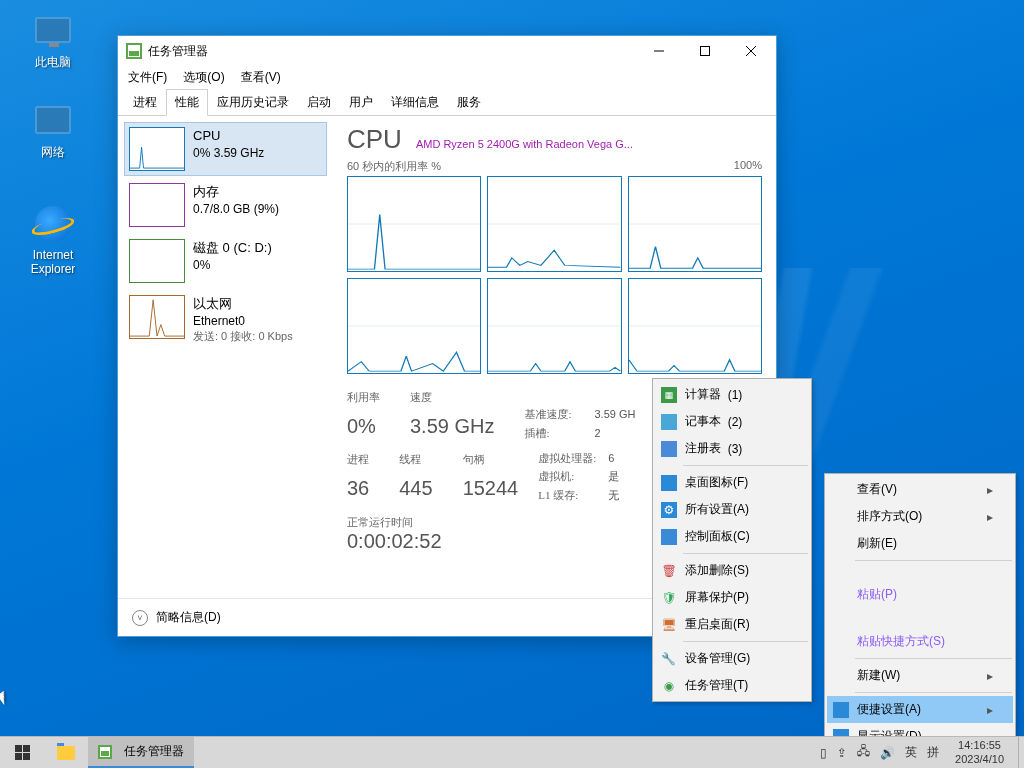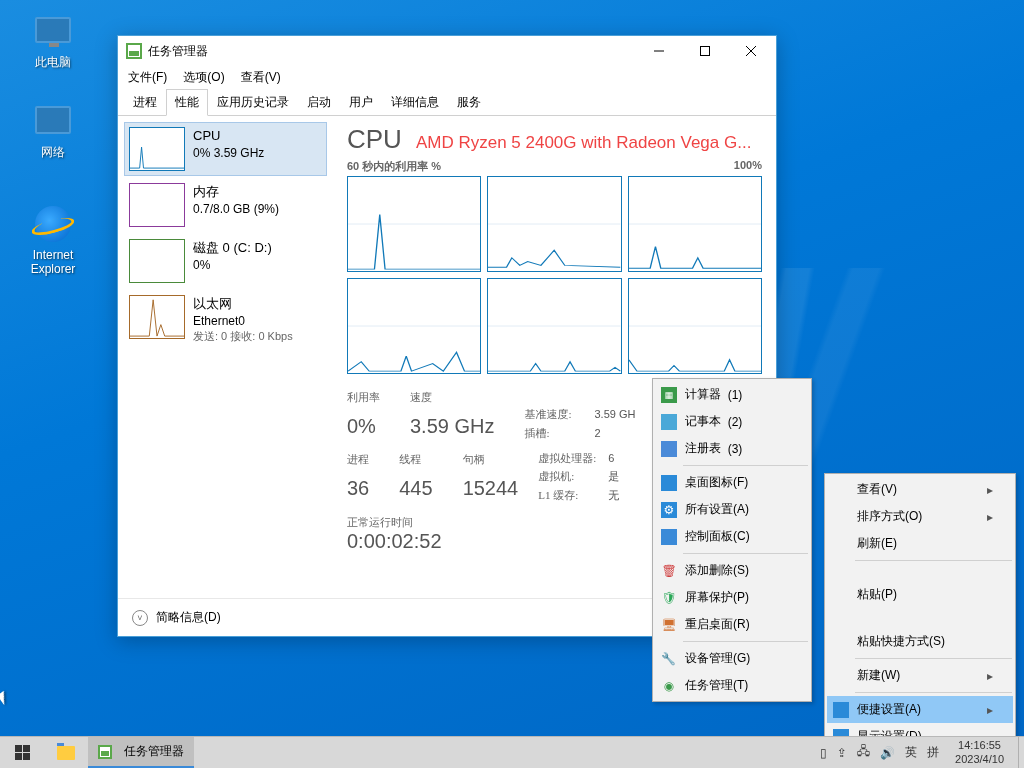--- a/index.html
+++ b/index.html
@@ -41,39 +41,39 @@
 .thumb.mem { border-color: #8b3a9b; }
 .thumb.disk { border-color: #4a8a3a; }
 .thumb.eth { border-color: #a66a2a; }
 .thumb svg { position: absolute; inset: 0; width: 100%; height: 100%; }
 .side-text { font-size: 12px; line-height: 1.35; }
 .side-text .t1 { font-size: 13px; }
 .side-text .t3 { color: #666; font-size: 11px; }
 .tm-main { flex: 1; padding: 8px 14px; display: flex; flex-direction: column; }
 .tm-header { display: flex; align-items: baseline; gap: 14px; }
 .tm-header .big { font-size: 26px; color: #555; }
-.tm-header .sub { font-size: 17px; color: #ef4444; flex: 1; white-space: nowrap; overflow: hidden; text-overflow: ellipsis; }
-.axis-row { display: flex; justify-content: space-between; font-size: 11px; color: #666; margin-top: 4px; font-weight: bold; }
+.tm-header .sub { font-size: 11px; color: #a21caf; flex: 1; white-space: nowrap; overflow: hidden; text-overflow: ellipsis; }
+.axis-row { display: flex; justify-content: space-between; font-size: 11px; color: #666; margin-top: 4px; }
 .charts { display: grid; grid-template-columns: repeat(3, 1fr); grid-template-rows: repeat(2, 96px); gap: 6px; margin-top: 2px; }
 .chart { border: 1px solid #1179b8; position: relative; }
 .chart svg { position: absolute; inset: 0; width: 100%; height: 100%; }
 .datacol .lbl { display: block; color: #666; font-size: 11px; }
 .datacol .val { display: block; font-size: 20px; color: #555; margin-top: 2px; }
 .datarow { display: flex; gap: 30px; font-size: 11px; color: #555; line-height: 1.7; }
 .datarow .k { color: #666; display: inline-block; width: 70px; font-family: Liberation Serif, serif; }
 .uptime-lbl { font-size: 11px; color: #666; margin-top: 10px; }
 .uptime-val { font-size: 20px; color: #555; }
 .tm-footer { padding: 10px 14px; display: flex; align-items: center; gap: 8px; font-size: 12px; border-top: 1px solid #e8e8e8; }
 .circ { width: 16px; height: 16px; border: 1px solid #888; border-radius: 50%; display: flex; align-items: center; justify-content: center; font-size: 9px; color: #666; }
 
 
 .menu { position: absolute; background: #f2f2f2; border: 1px solid #b0b0b0; box-shadow: 2px 2px 4px rgba(0,0,0,.2); font-size: 12px; padding: 2px; }
 .menu-item { display: flex; align-items: center; padding: 5px 20px 5px 30px; white-space: nowrap; position: relative; min-width: 150px; }
 .menu-item.hl { background: #90c8f6; }
-.menu-item.dis { color: #000000; margin-top: 20px; }
+.menu-item.dis { color: #8b5cf6; margin-top: 20px; }
 .menu-sep { height: 1px; background: #d0d0d0; margin: 3px 1px 3px 28px; }
 .menu-ico { position: absolute; left: 6px; width: 16px; height: 16px; display: flex; align-items: center; justify-content: center; font-size: 12px; }
 .menu-arrow { margin-left: auto; padding-left: 20px; color: #555; }
 .ico-calc { background: #3a9a4a; color:#fff; font-size:9px; }
 .ico-note { background: #4aa8d8; }
 .ico-reg { background: #4a8ad8; }
 .ico-desk { background: #2a8ad8; }
 .ico-set { background: #2a8ad8; color:#fff; }
 .ico-cp { background: #3a8ad8; }
 .ico-add { color: #d04040; }

